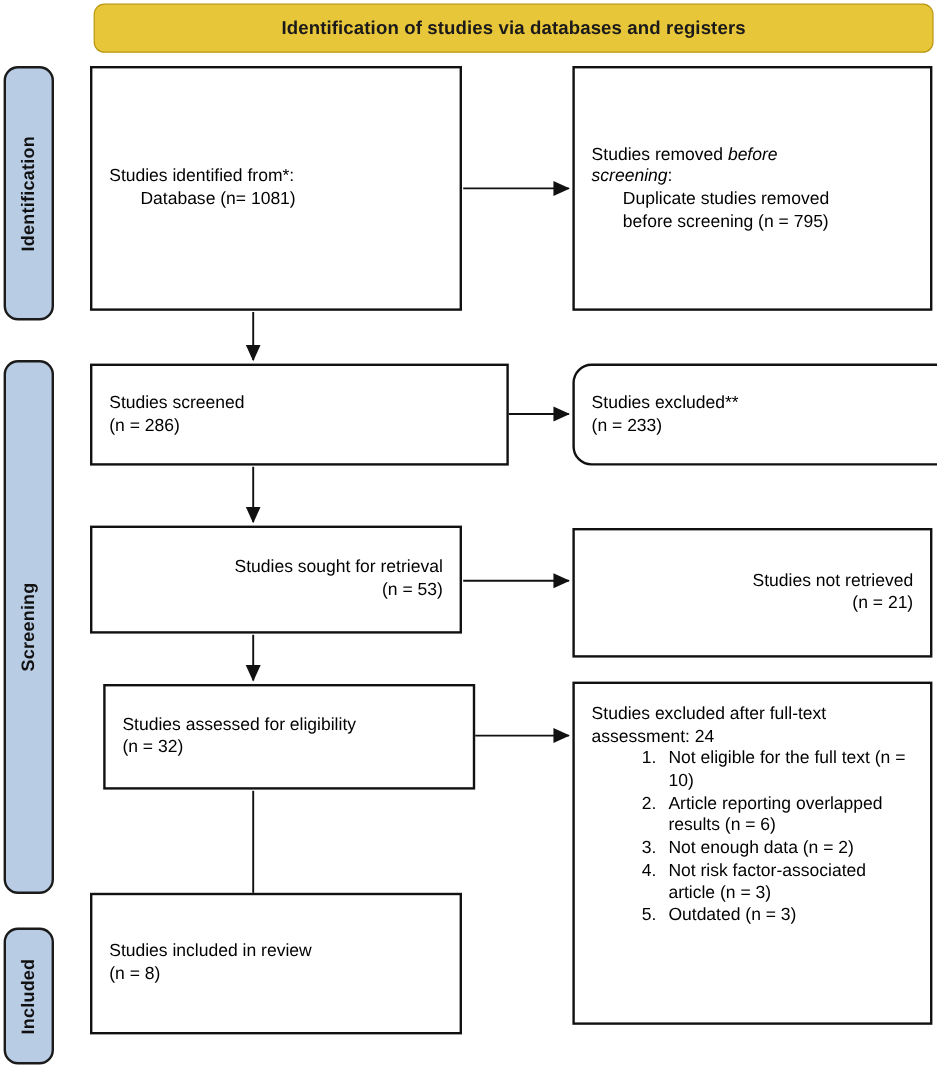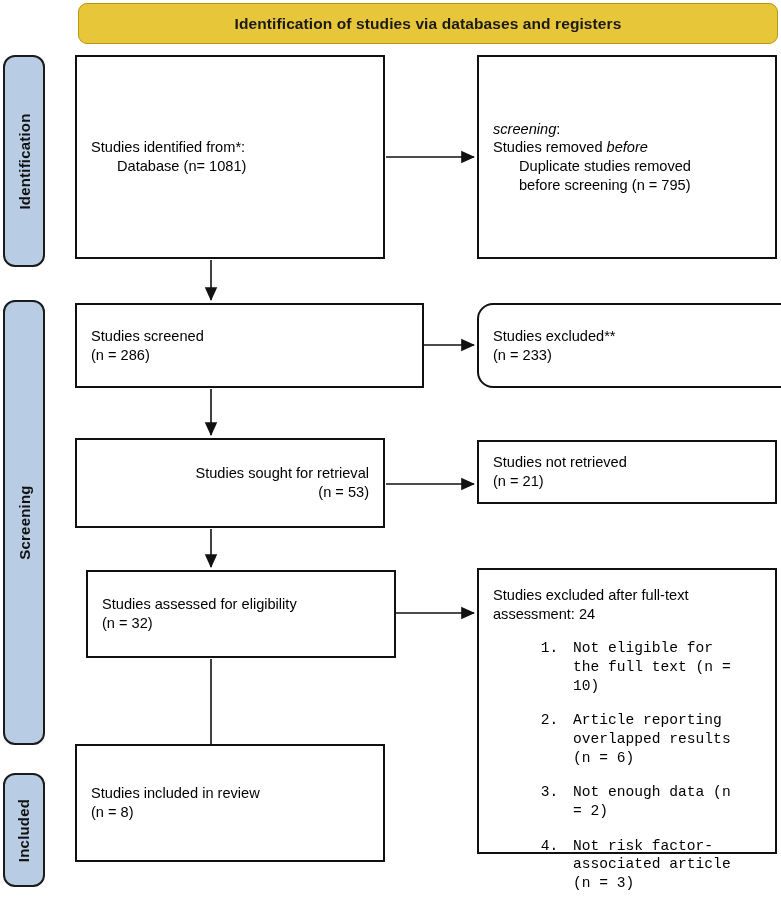--- a/index.html
+++ b/index.html
@@ -82,32 +82,32 @@
   
   #box-identified { left: 75px; top: 55px;  width: 310px; height: 204px; }
   #box-screened   { left: 75px; top: 303px; width: 349px; height: 85px;  }
   #box-sought     { left: 75px; top: 438px; width: 310px; height: 90px; align-items: flex-end;  }
   #box-assessed   { left: 86px; top: 570px; width: 310px; height: 88px;  }
   #box-included   { left: 75px; top: 744px; width: 310px; height: 118px; }
 
   
   #box-removed    { left: 477px; top: 55px;  width: 300px; height: 204px; }
   #box-excluded   { left: 477px; top: 303px; width: 320px; height: 85px; border-radius: 16px;  }
-  #box-notretr    { left: 477px; top: 440px; width: 300px; height: 64px;  }
+  #box-notretr    { left: 477px; top: 440px; width: 300px; height: 108px; align-items: flex-end;  }
   #box-fulltext   { left: 477px; top: 568px; width: 300px; height: 286px;
                     justify-content: flex-start; padding-top: 16px; }
 
   
   ol.reasons {
     margin: 0;
     padding-left: 58px;
     font-size: 14.6px;
     line-height: 1.28;
   }
-  ol.reasons li { margin: 16px; padding-left: 6px; font-family: Liberation Mono, monospace; }
+  ol.reasons li { margin: 0; padding-left: 6px; }
 
   
   #wires {
     position: absolute;
     left: 0; top: 0;
     width: 781px; height: 900px;
     pointer-events: none;
   }
 </style>
 </head>
@@ -166,22 +166,22 @@
     <div class="line">Studies assessed for eligibility</div>
     <div class="line">(n = 32)</div>
   </div>
 
   <div class="box" id="box-included">
     <div class="line">Studies included in review</div>
     <div class="line">(n = 8)</div>
   </div>
 
   <div class="box" id="box-removed">
+    <div class="line"><span>Studies removed </span><span class="ital">before</span></div>
     <div class="line"><span class="ital">screening</span><span>:</span></div>
-    <div class="line"><span>Studies removed </span><span class="ital">before</span></div>
     <div class="line indent">Duplicate studies removed</div>
     <div class="line indent">before screening (n = 795)</div>
   </div>
 
   <div class="box" id="box-excluded">
     <div class="line">Studies excluded**</div>
     <div class="line">(n = 233)</div>
   </div>
 
   <div class="box" id="box-notretr">

